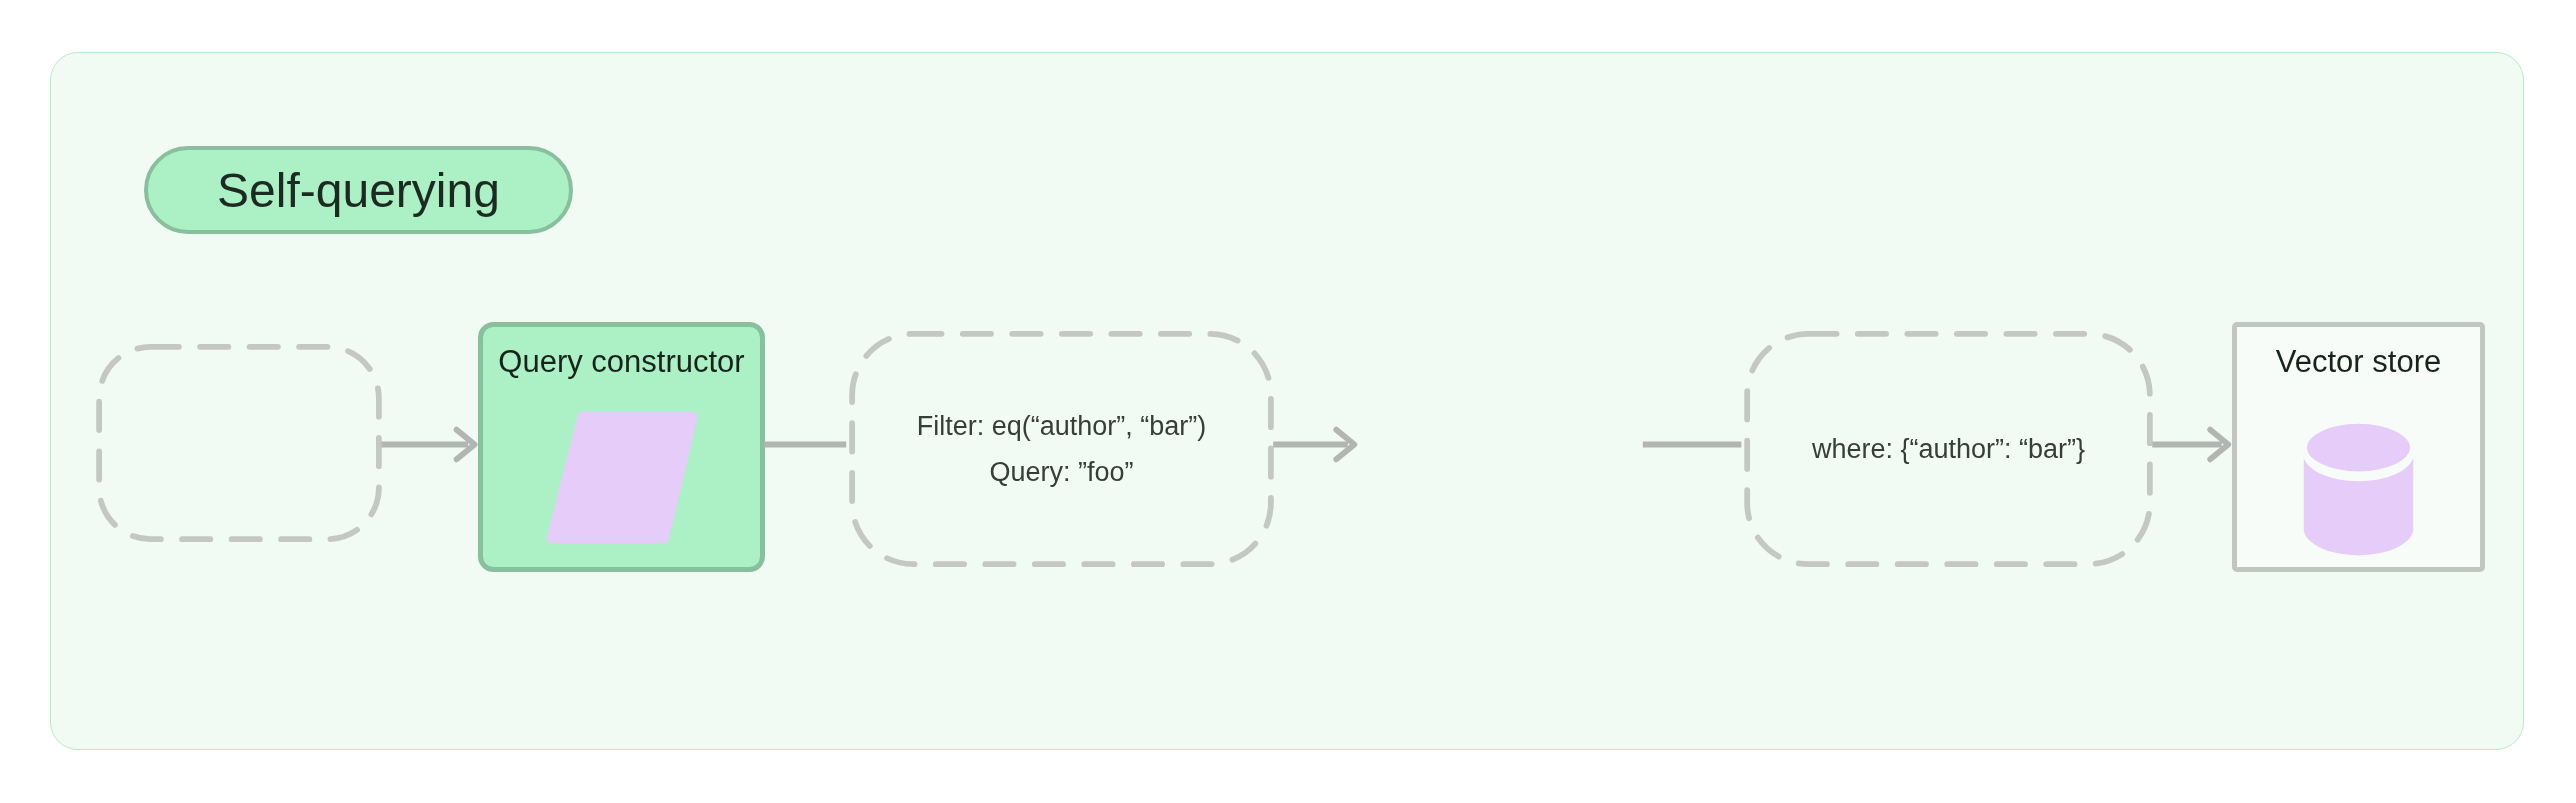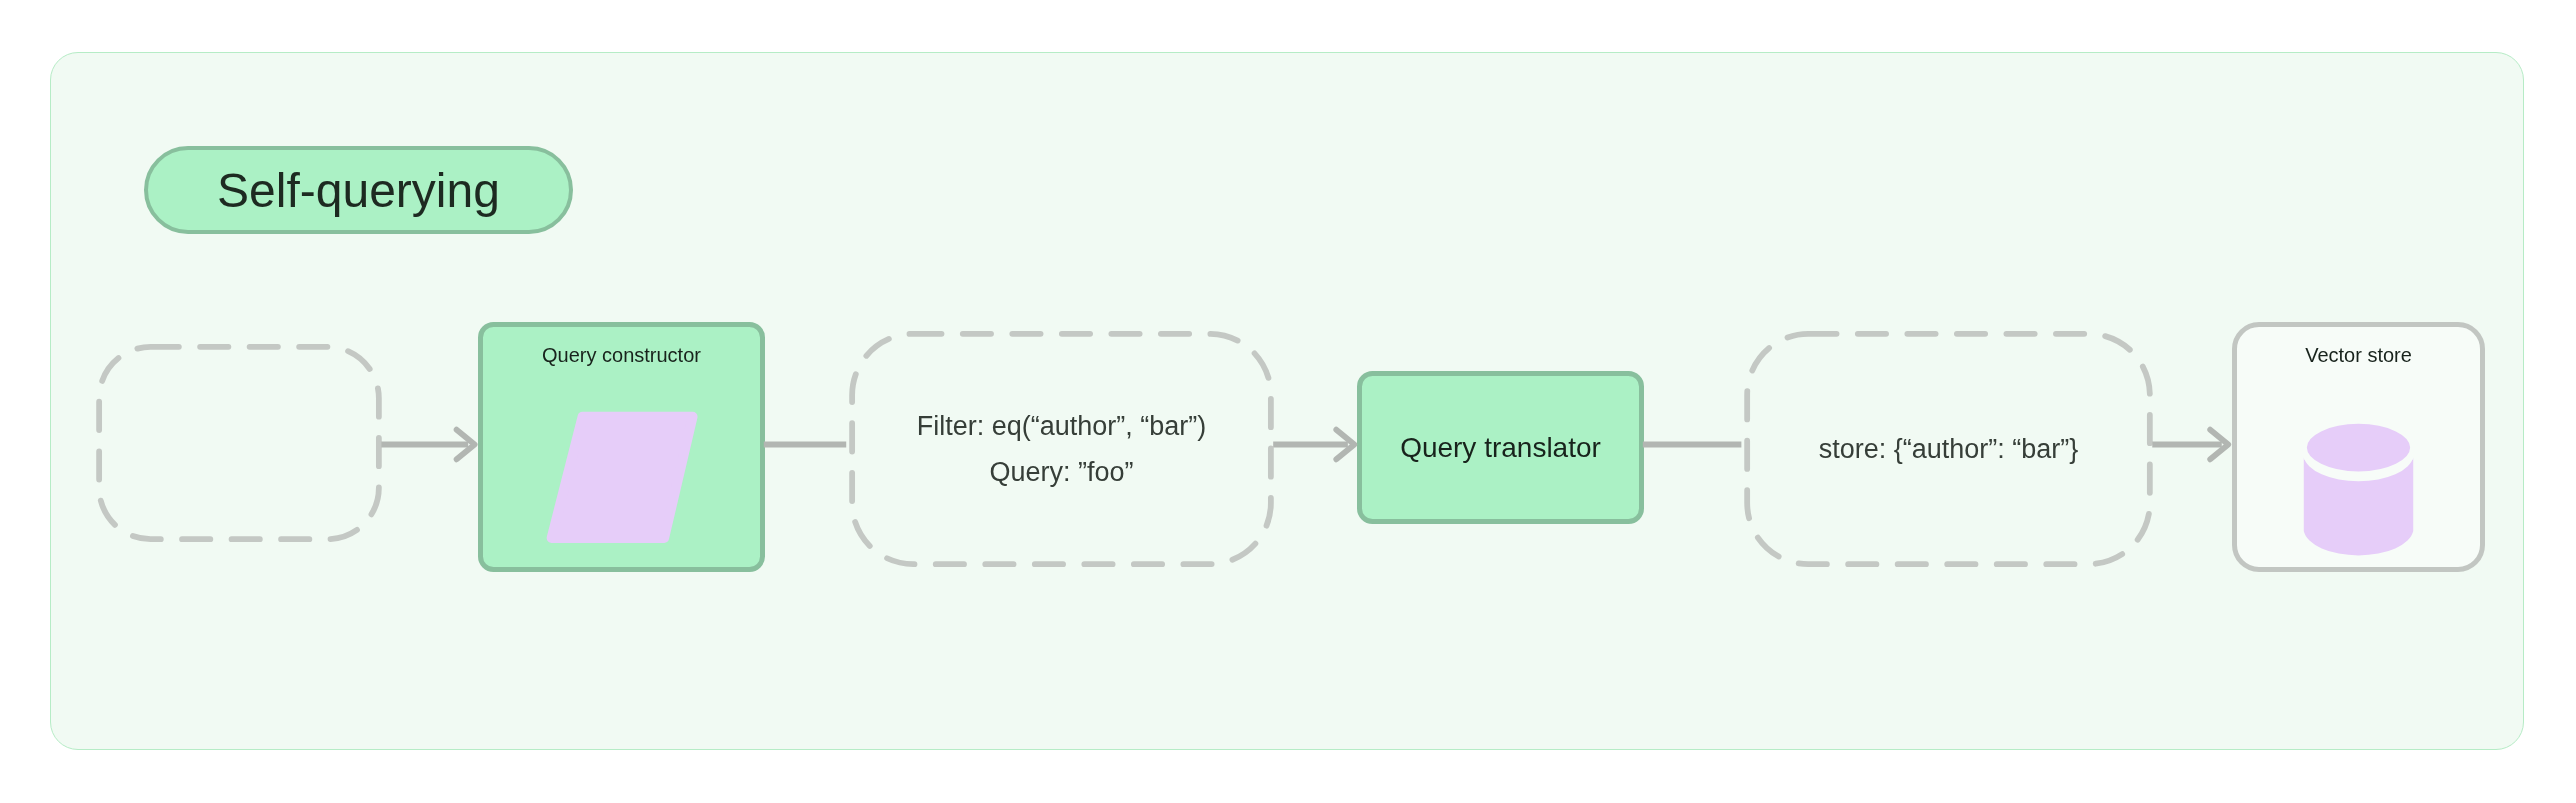--- a/index.html
+++ b/index.html
@@ -56,26 +56,26 @@
   .green-box{
     position:absolute;
     background:var(--green-fill);
     border:5.8px solid var(--green-border);
     border-radius:15.5px;
   }
   .vector-box{
     position:absolute;
     background:var(--vector-fill);
     border:5.8px solid var(--vector-border);
-    border-radius:27px;
+    border-radius:5px;
   }
   .box-label-top{
     position:absolute;top:16.7px;left:0;width:100%;
     text-align:center;
-    font-size:20px;color:var(--box-text);
+    font-size:31px;color:var(--box-text);
   }
   .box-label-center{
     position:absolute;inset:0;
     display:flex;align-items:center;justify-content:center;
     font-size:28px;color:var(--box-text);
   }
   .icon-svg{position:absolute;inset:0;width:100%;height:100%;}
   .overlay{
     position:absolute;left:0;top:0;width:2576px;height:804px;
     pointer-events:none;
@@ -107,30 +107,27 @@
     <div class="dashed-node" style="left:797px;top:277px;width:427px;height:238px;">
       <svg class="dash" viewBox="0 0 663 370">
         <rect x="6" y="6" width="651" height="358" rx="95" fill="none" stroke="var(--dash-gray)" stroke-width="9" stroke-linecap="round" stroke-dasharray="44 33"></rect>
       </svg>
       <div class="node-text">
         <div>Filter: eq(“author”, “bar”)</div>
         <div>Query: ”foo”</div>
       </div>
     </div>
 
-    <div class="green-box" style="left:1306px;top:318px;width:287px;height:153px;">
-      <div class="box-label-center">Query translator</div>
-    </div>
 
     <div class="dashed-node" style="left:1692px;top:277px;width:411px;height:238px;">
       <svg class="dash" viewBox="0 0 638 370">
         <rect x="6" y="6" width="626" height="358" rx="95" fill="none" stroke="var(--dash-gray)" stroke-width="9" stroke-linecap="round" stroke-dasharray="44 33"></rect>
       </svg>
       <div class="node-text">
-        <div>store: {“author”: “bar”}</div>
+        <div>where: {“author”: “bar”}</div>
       </div>
     </div>
 
     <div class="vector-box" style="left:2181px;top:269px;width:253px;height:250px;">
       <div class="box-label-top">Vector store</div>
       <svg class="icon-svg" viewBox="0 0 393 388">
         <path d="M 108 210 A 89 44 0 0 0 285 210 L 285 330 A 89 44 0 0 1 108 330 Z" fill="var(--purple)"></path>
         <ellipse cx="196.5" cy="195" rx="89" ry="44" fill="var(--purple)" stroke="var(--vector-fill)" stroke-width="11"></ellipse>
       </svg>
     </div>

